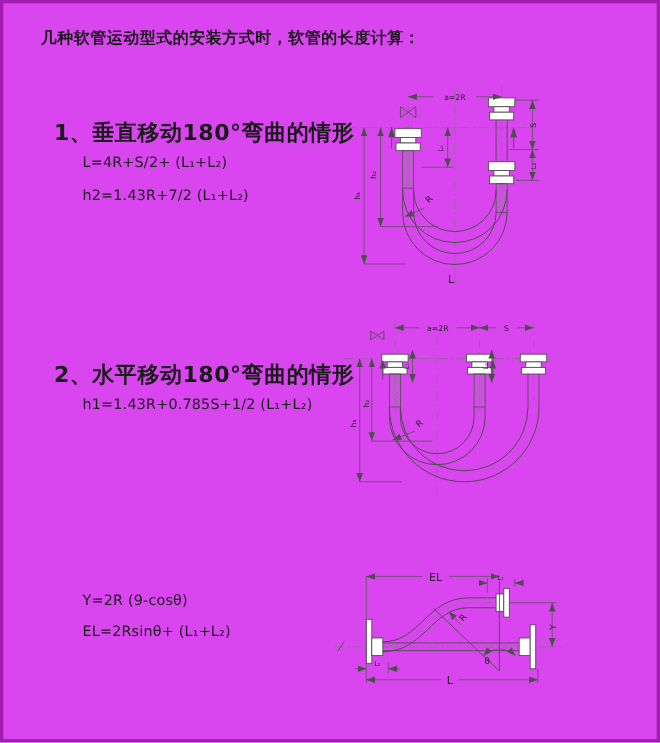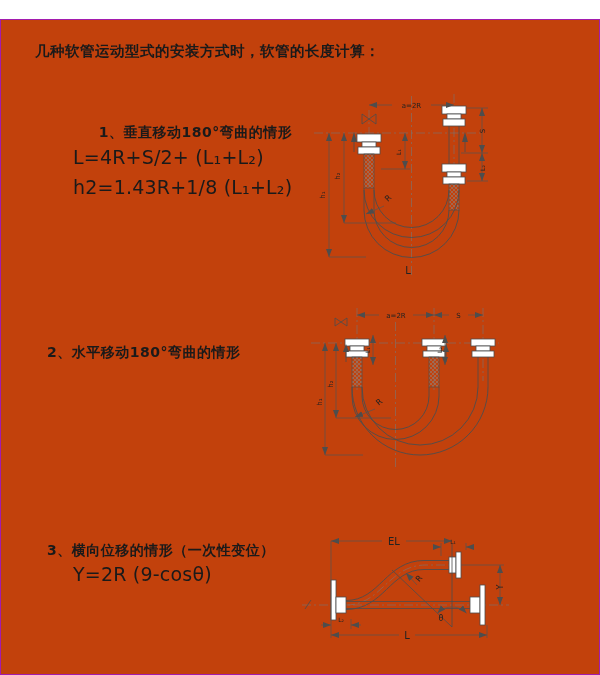--- a/index.html
+++ b/index.html
@@ -1,29 +1,29 @@
 <!DOCTYPE html>
 <html><head>
 <meta charset="utf-8">
 <style>
   html,body{margin:0;padding:0;}
   body{
     width:600px;height:675px;background:#ffffff;
     font-family:"DejaVu Sans","Liberation Sans",sans-serif;
     color:#1a1a1a;position:relative;overflow:hidden;
   }
-  .page{position:absolute;inset:0;background:#c2410c;border:1px solid #a21caf;margin-top:19px;}
+  .page{position:absolute;inset:0;background:#d946ef;border:3px solid #a21caf;}
   .title{
     position:absolute;left:34px;top:22px;
     font-size:14.5px;font-weight:700;letter-spacing:0.5px;white-space:nowrap;
   }
   .sec{position:absolute;left:46px;white-space:nowrap;}
-  .sec-heading{font-size:14px;font-weight:700;letter-spacing:0.5px;text-align:right;}
+  .sec-heading{font-size:20px;font-weight:700;letter-spacing:0.5px;}
   .formula{
-    font-size:19px;font-weight:500;margin-left:26px;line-height:30px;
+    font-size:13px;font-weight:500;margin-left:26px;line-height:30px;
     letter-spacing:0.2px;
   }
   .sec .formula:first-of-type{margin-top:8px;}
   svg.diag{position:absolute;}
   svg .ln{stroke:#4d4d4d;stroke-width:0.8;fill:none;}
   svg .hose{stroke:#4d4d4d;stroke-width:0.9;fill:none;}
   svg .dim{stroke:#555;stroke-width:0.7;fill:none;}
   svg .cl{stroke:#777;stroke-width:0.6;stroke-dasharray:9 3 2 3;fill:none;}
   svg .fit{fill:#fff;stroke:#4d4d4d;stroke-width:0.8;}
   svg .solid{fill:#4d4d4d;stroke:none;}
@@ -32,21 +32,21 @@
 </head>
 <body>
 
 <div class="page">
 
   <div class="title">几种软管运动型式的安装方式时，软管的长度计算：</div>
 
   <div class="sec" style="top:104px">
     <div class="sec-heading">1、垂直移动180°弯曲的情形</div>
     <div class="formula">L=4R+S/2+ (L₁+L₂)</div>
-    <div class="formula">h2=1.43R+1/8 (L₁+L₂)</div>
+    <div class="formula">h2=1.43R+7/2 (L₁+L₂)</div>
   </div>
 
   <svg class="diag" style="left:303px;top:60px" width="290" height="205" viewBox="0 0 290 205">
     <defs>
       <marker id="a1" markerWidth="9" markerHeight="7" refX="8" refY="3" orient="auto-start-reverse" markerUnits="userSpaceOnUse">
         <path d="M0,0 L8,3 L0,6 z" fill="#4d4d4d"></path>
       </marker>
       <pattern id="h1p" width="4" height="4" patternUnits="userSpaceOnUse">
         <path d="M0,4 L4,0 M0,0 L4,4" stroke="#8a8a8a" stroke-width="0.5"></path>
       </pattern>
@@ -126,20 +126,21 @@
 
       <text x="86" y="120" text-anchor="middle" font-size="8" transform="rotate(-45 86 120)">R</text>
       <line class="dim" x1="80" y1="126" x2="62" y2="134" marker-end="url(#a1)"></line>
 
       <text x="104" y="194" text-anchor="middle" font-size="10">L</text>
     </g>
   </svg>
 
   <div class="sec" style="top:324px">
     <div class="sec-heading">2、水平移动180°弯曲的情形</div>
+    <div class="formula">h1=1.43R+0.785S+1/2 (L₁+L₂)</div>
   </div>
 
   <svg class="diag" style="left:298px;top:276px" width="300" height="190" viewBox="0 0 300 190">
     <defs>
       <marker id="a2" markerWidth="9" markerHeight="7" refX="8" refY="3" orient="auto-start-reverse" markerUnits="userSpaceOnUse">
         <path d="M0,0 L8,3 L0,6 z" fill="#4d4d4d"></path>
       </marker>
       <pattern id="h2p" width="4" height="4" patternUnits="userSpaceOnUse">
         <path d="M0,4 L4,0 M0,0 L4,4" stroke="#8a8a8a" stroke-width="0.5"></path>
       </pattern>
@@ -218,22 +219,22 @@
       <text x="71" y="54" text-anchor="middle" font-size="6" transform="rotate(-90 71 54)">L₁</text>
       <line class="dim" x1="146" y1="39" x2="146" y2="69" marker-start="url(#a2)" marker-end="url(#a2)"></line>
       <text x="143" y="54" text-anchor="middle" font-size="6" transform="rotate(-90 143 54)">L₂</text>
 
       <text x="82" y="108" text-anchor="middle" font-size="8" transform="rotate(-40 82 108)">R</text>
       <line class="dim" x1="76" y1="113" x2="56" y2="121" marker-end="url(#a2)"></line>
     </g>
   </svg>
 
   <div class="sec" style="top:522px">
-    <div class="sec-heading">3、横向位移的情形（一次性变位）</div>
     <div class="formula" style="line-height:28px">Y=2R (9-cosθ)</div>
+    <div class="formula" style="line-height:28px">EL=2Rsinθ+ (L₁+L₂)</div>
   </div>
 
   <svg class="diag" style="left:293px;top:498px" width="305" height="155" viewBox="0 0 305 155">
     <defs>
       <marker id="a3" markerWidth="9" markerHeight="7" refX="8" refY="3" orient="auto-start-reverse" markerUnits="userSpaceOnUse">
         <path d="M0,0 L8,3 L0,6 z" fill="#4d4d4d"></path>
       </marker>
     </defs>
 
     <g>

